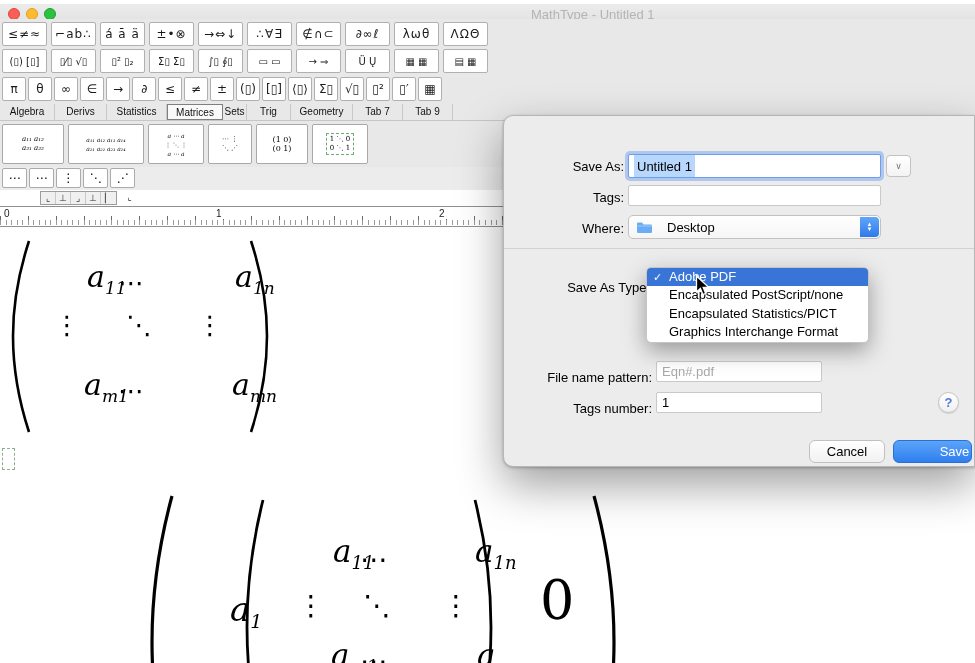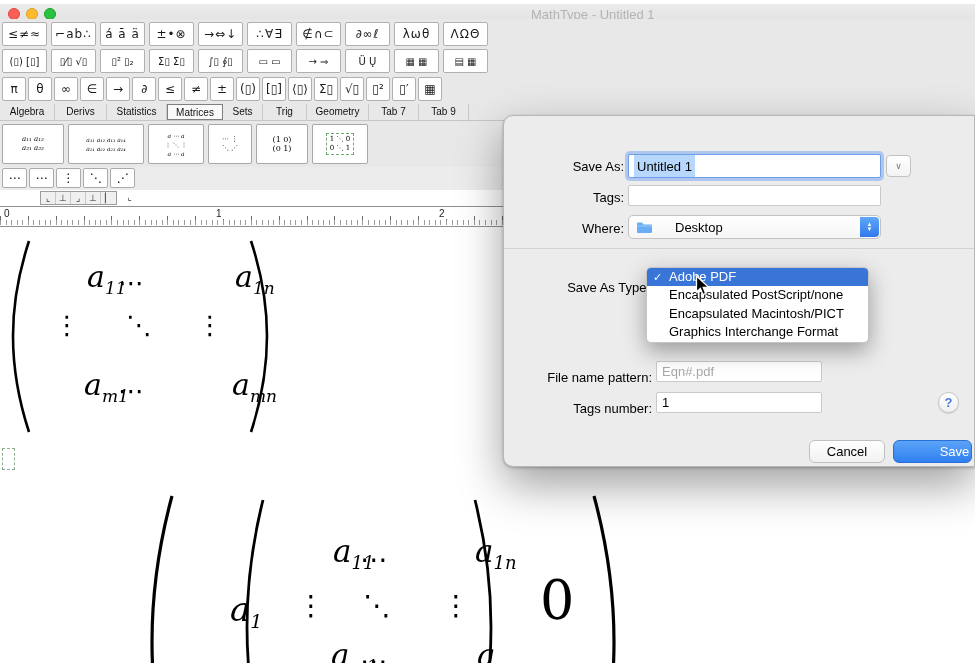--- a/index.html
+++ b/index.html
@@ -74,21 +74,21 @@
             box-shadow:0 18px 45px rgba(0,0,0,.38), 0 1px 3px rgba(0,0,0,.25); }
   .dlabel { position:absolute; left:0; text-align:right; font-size:13px; color:#000; }
   .dfield { position:absolute; background:#fff; border:1px solid #c9c9c9; border-radius:2px; font-size:13px;
             display:flex; align-items:center; padding:0 5px; overflow:hidden; }
   .focusring { border:1px solid #6f9ee8; box-shadow:0 0 0 3px rgba(125,170,240,.55); }
   .selhl { background:#b8d7fd; padding:9px 3px; }
   .grayval { color:#a9a9a9; }
   .disclosure { position:absolute; background:linear-gradient(#fff,#f3f3f3); border:1px solid #c2c2c2; border-radius:4px;
                 display:flex; align-items:center; justify-content:center; color:#777; font-size:9px; }
   .popup { position:absolute; background:linear-gradient(#fff,#f5f5f5); border:1px solid #c2c2c2; border-radius:5px;
-           display:flex; align-items:center; gap:22px; padding:0 24px 0 7px; }
+           display:flex; align-items:center; gap:14px; padding:0 24px 0 7px; }
   .cap { position:absolute; right:1px; top:1px; bottom:1px; width:19px; border-radius:0 4px 4px 0;
          background:linear-gradient(#60a6f8,#3079ec); display:flex; flex-direction:column; align-items:center; justify-content:center; color:#fff; }
   .cap span { font-size:6px; line-height:5px; }
   .sep { position:absolute; left:0; right:0; height:1px; background:#d2d2d2; }
   .menu { position:absolute; left:142px; top:151px; width:223px; background:#fff; border:1px solid #c5c5c5; border-radius:5px;
           box-shadow:0 8px 22px rgba(0,0,0,.35); z-index:12; overflow:hidden; }
   .mi { height:18.4px; line-height:18.4px; padding-left:22px; position:relative; font-size:13px; color:#000; white-space:nowrap; }
   .mi .check { position:absolute; left:6px; width:14px; font-size:11px; }
   .mi.hl { background:#3875d7; color:#fff; }
   .helpbtn { position:absolute; width:21px; height:21px; border-radius:50%; background:linear-gradient(#fff,#f0f0f0);
@@ -154,21 +154,21 @@
     <div class="tbtn">▯′</div>
     <div class="tbtn">▦</div>
   </div>
 </div>
 
 <div class="tabs">
   <div class="tab" style="width:55px">Algebra</div>
   <div class="tab" style="width:52px">Derivs</div>
   <div class="tab" style="width:60px">Statistics</div>
   <div class="tab sel" style="width:56px">Matrices</div>
-  <div class="tab" style="width:40px">Sets</div>
+  <div class="tab" style="width:24px">Sets</div>
   <div class="tab" style="width:44px">Trig</div>
   <div class="tab" style="width:62px">Geometry</div>
   <div class="tab" style="width:50px">Tab 7</div>
   <div class="tab" style="width:50px">Tab 9</div>
 </div>
 
 <div class="palrow">
   <div class="pbtn" style="left:2px;width:62px">
     <div class="pline">a₁₁ a₁₂</div>
     <div class="pline">a₂₁ a₂₂</div>
@@ -306,21 +306,21 @@
     <div class="mi hl">
       <span class="check">✓</span>
       <span>Adobe PDF</span>
     </div>
     <div class="mi">
       <span class="check"></span>
       <span>Encapsulated PostScript/none</span>
     </div>
     <div class="mi">
       <span class="check"></span>
-      <span>Encapsulated Macintosh/PICT</span>
+      <span>Encapsulated Statistics/PICT</span>
     </div>
     <div class="mi">
       <span class="check"></span>
       <span>Graphics Interchange Format</span>
     </div>
   </div>
 
   <div class="dlabel" style="top:254px;width:148px">File name pattern:</div>
   <div class="dfield" style="left:152px;top:245px;width:166px;height:21px">
     <span class="grayval">Eqn#.pdf</span>

